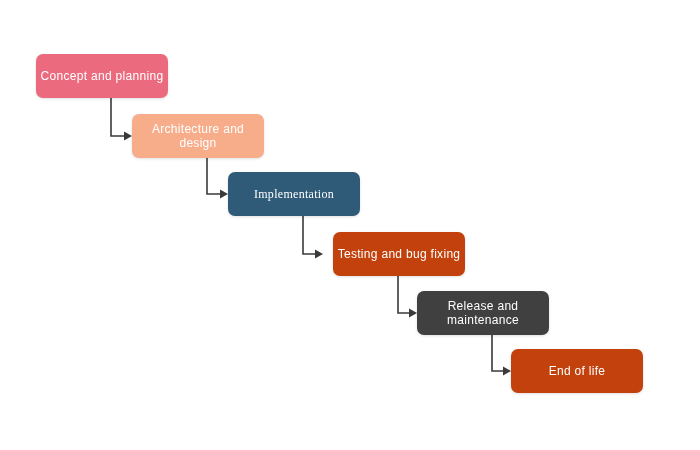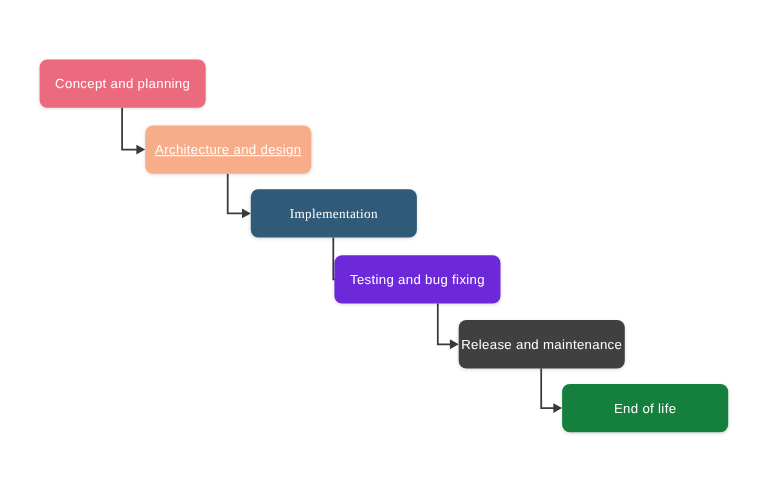--- a/index.html
+++ b/index.html
@@ -18,21 +18,21 @@
   #connector-layer {
     position: absolute;
     left: 0;
     top: 0;
     width: 700px;
     height: 450px;
     pointer-events: none;
   }
   .stage {
     position: absolute;
-    width: 151px;
+    width: 132px;
     height: 44px;
     border-radius: 7px;
     display: flex;
     align-items: center;
     justify-content: center;
     box-shadow: 0 1px 3px rgba(0,0,0,0.12);
     box-sizing: border-box;
     cursor: pointer;
   }
   .stage-label {
@@ -68,28 +68,28 @@
       <g>
         <path d="M 492 335 L 492 371 L 504 371" fill="none" stroke="#3a3a3a" stroke-width="1.6"></path>
         <polygon points="511,371 503,366.5 503,375.5" fill="#3a3a3a"></polygon>
       </g>
     </svg>
   <div id="stage-layer">
       <div class="stage" style="left: 36px; top: 54px; background: rgb(236, 106, 126);">
         <span class="stage-label" style="color: rgb(255, 255, 255);">Concept and planning</span>
       </div>
       <div class="stage" style="left: 132px; top: 114px; background: rgb(248, 173, 138);">
-        <span class="stage-label" style="color: rgb(255, 255, 255); text-decoration: underline;">Architecture and design</span>
+        <span class="stage-label" style="color: rgb(255, 255, 255);">Architecture and design</span>
       </div>
       <div class="stage" style="left: 228px; top: 172px; background: rgb(47, 90, 120); font-family: Liberation Serif, serif;">
         <span class="stage-label" style="color: rgb(255, 255, 255);">Implementation</span>
       </div>
-      <div class="stage" style="left: 304px; top: 232px; background: #6d28d9;">
+      <div class="stage" style="left: 333px; top: 232px; background: #c2410c;">
         <span class="stage-label" style="color: rgb(255, 255, 255);">Testing and bug fixing</span>
       </div>
       <div class="stage" style="left: 417px; top: 291px; background: #404040;">
         <span class="stage-label" style="color: rgb(255, 255, 255);">Release and maintenance</span>
       </div>
-      <div class="stage" style="left: 511px; top: 349px; background: #15803d;">
+      <div class="stage" style="left: 511px; top: 349px; background: #c2410c;">
         <span class="stage-label" style="color: rgb(255, 255, 255);">End of life</span>
       </div>
     </div>
 </div>
 
 </body></html>

